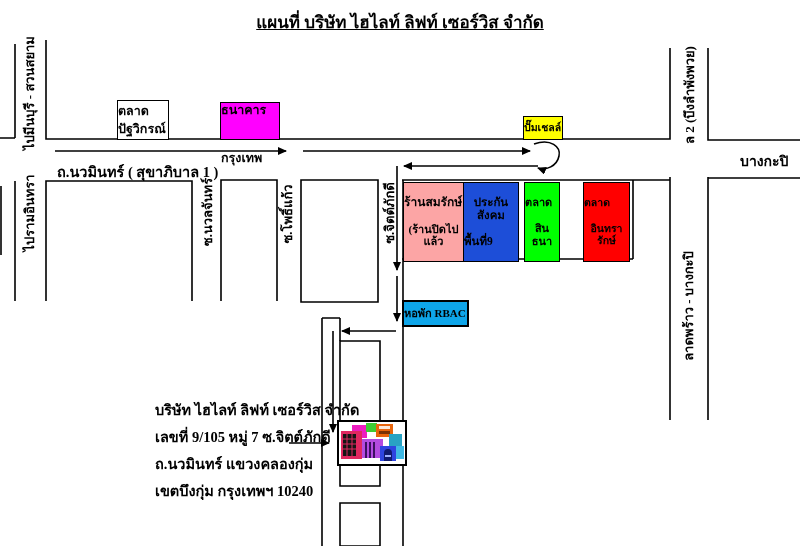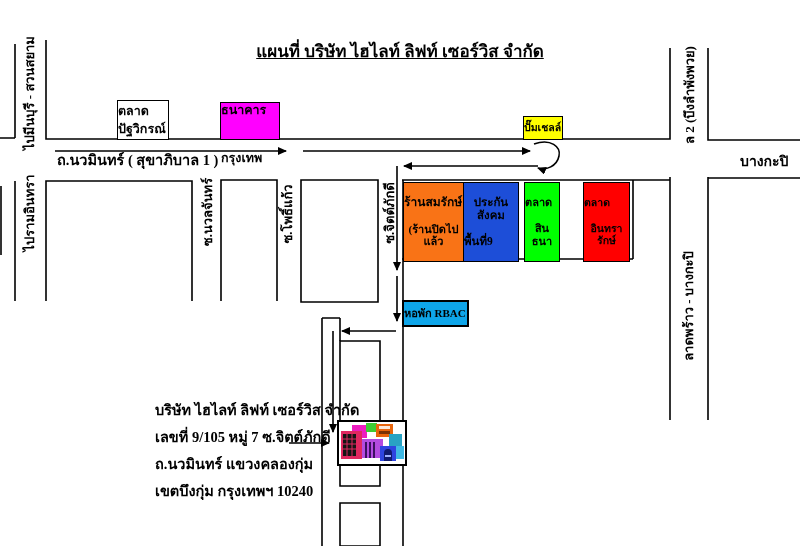--- a/index.html
+++ b/index.html
@@ -1,20 +1,20 @@
 <!DOCTYPE html>
 <html><head>
 <meta charset="utf-8">
 <style>
   html,body{margin:0;padding:0;background:#fff;}
   .map{position:relative;width:800px;height:546px;background:#fff;overflow:hidden;
        font-family:"Liberation Serif","DejaVu Sans",serif;color:#000;}
   .map svg.lines{position:absolute;left:0;top:0;z-index:1;}
   .title{position:absolute;top:8px;left:0;width:800px;text-align:center;
-         font-size:17px;font-weight:bold;text-decoration:underline;z-index:4;margin-top:29px;}
+         font-size:17px;font-weight:bold;text-decoration:underline;z-index:4;}
   .vlabel{position:absolute;white-space:nowrap;font-weight:bold;font-size:13px;
           transform:translate(-50%,-50%) rotate(-90deg);z-index:3;}
   .hlabel{position:absolute;white-space:nowrap;font-weight:bold;z-index:3;}
   .box{position:absolute;border:1px solid #000;display:flex;flex-direction:column;
        align-items:flex-start;justify-content:space-evenly;text-align:center;
        font-weight:bold;z-index:2;line-height:1.15;}
   .box .ln{display:block;}
   .company{position:absolute;left:155px;top:397px;font-size:14.5px;font-weight:bold;
            line-height:27px;z-index:3;}
   .bldgbox{position:absolute;left:337px;top:420px;width:66px;height:42px;
@@ -69,38 +69,38 @@
   <div class="title">แผนที่ บริษัท ไฮไลท์ ลิฟท์ เซอร์วิส จำกัด</div>
 
   <div class="vlabel" style="left:29px;top:93px">ไปมีนบุรี - สวนสยาม</div>
   <div class="vlabel" style="left:689px;top:95px">ล 2 (บึงลำพังพวย)</div>
   <div class="vlabel" style="left:29px;top:213px">ไปรามอินทรา</div>
   <div class="vlabel" style="left:207px;top:212px">ซ.นวลจันทร์</div>
   <div class="vlabel" style="left:287px;top:214px">ซ.โพธิ์แก้ว</div>
   <div class="vlabel" style="left:389px;top:213px">ซ.จิตต์ภักดี</div>
   <div class="vlabel" style="left:688px;top:306px">ลาดพร้าว - บางกะปิ</div>
 
-  <div class="hlabel" style="left:57px;top:148px;font-size:14.5px">ถ.นวมินทร์ ( สุขาภิบาล 1 )</div>
+  <div class="hlabel" style="left:57px;top:160px;font-size:14.5px">ถ.นวมินทร์ ( สุขาภิบาล 1 )</div>
   <div class="hlabel" style="left:740px;top:150px;font-size:14px">บางกะปิ</div>
 
   <div class="box" style="left: 117px; top: 100px; width: 50px; height: 38px; font-size: 12.5px; background-color: rgb(255, 255, 255);">
     <span class="ln">ตลาด</span>
     <span class="ln">ปัฐวิกรณ์</span>
   </div>
 
   <div class="box" style="left: 220px; top: 102px; width: 58px; height: 36px; font-size: 12.5px; background-color: rgb(255, 0, 255); gap: 34px;">
     <span class="ln">ธนาคาร</span>
     <span class="ln">กรุงเทพ</span>
   </div>
 
   <div class="box" style="left: 523px; top: 116px; width: 38px; height: 22px; font-size: 10.5px; background-color: rgb(255, 255, 0);">
     <span class="ln">ปั๊มเชลล์</span>
   </div>
 
-  <div class="box" style="left: 403px; top: 182px; width: 59px; height: 78px; font-size: 12px; background-color: #f97316;">
+  <div class="box" style="left: 403px; top: 182px; width: 59px; height: 78px; font-size: 12px; background-color: #fca5a5;">
     <span class="ln">ร้านสมรักษ์</span>
     <span class="ln" style="font-size:11px">(ร้านปิดไปแล้ว</span>
   </div>
 
   <div class="box" style="left: 463px; top: 182px; width: 54px; height: 78px; font-size: 11.5px; background-color: #1d4ed8;">
     <span class="ln">ประกันสังคม</span>
     <span class="ln">พื้นที่9</span>
   </div>
 
   <div class="box" style="left: 524px; top: 182px; width: 34px; height: 78px; font-size: 11px; background-color: rgb(0, 255, 0);">

